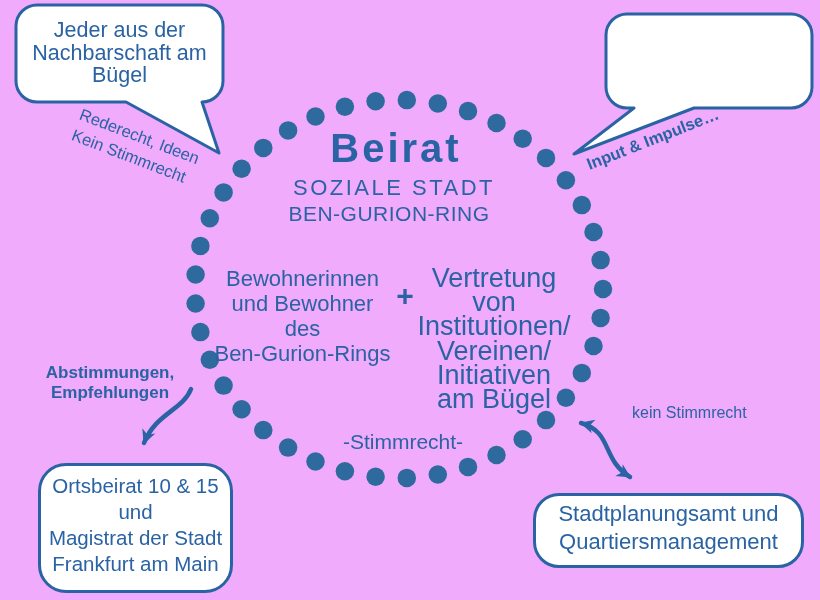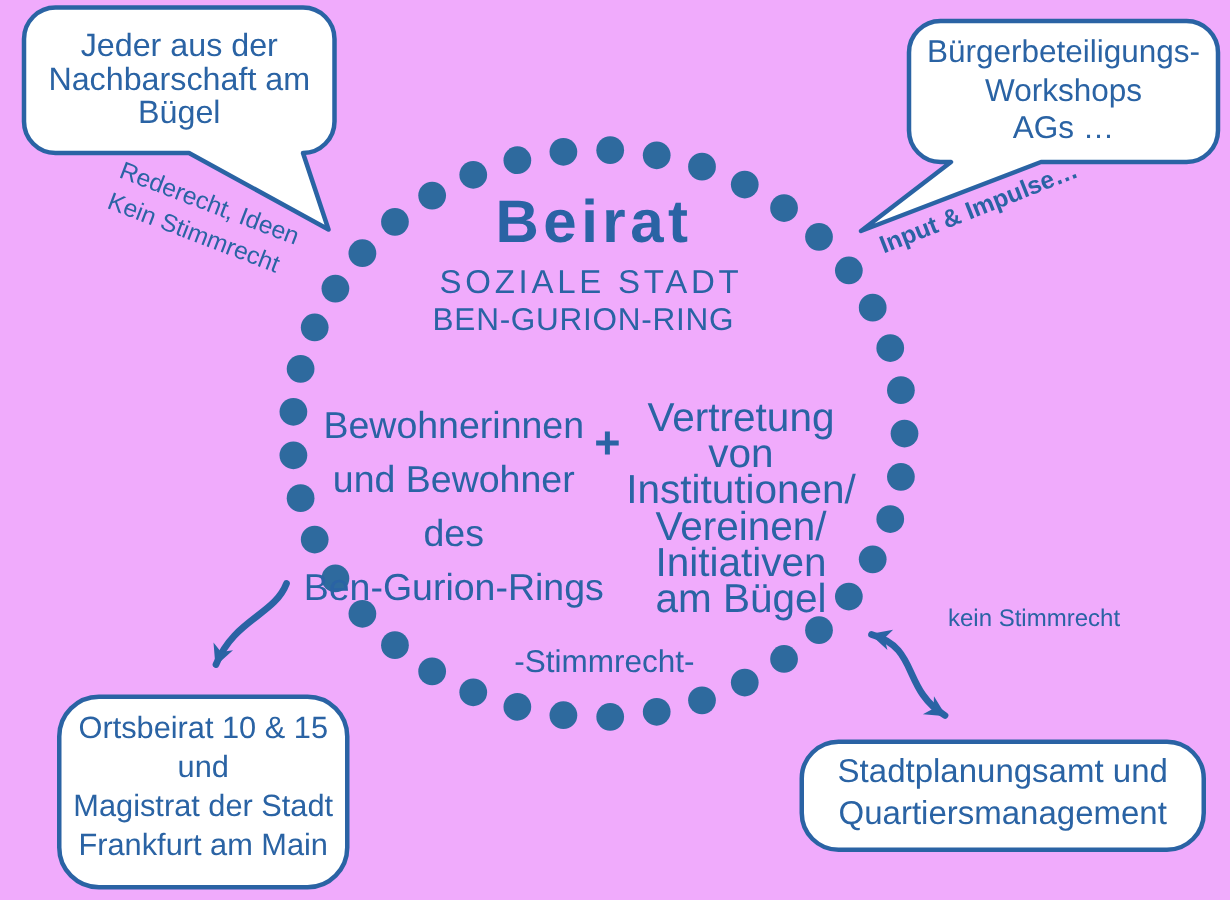--- a/index.html
+++ b/index.html
@@ -23,21 +23,21 @@
   .bubble-text-r{font-size:21px;line-height:25.5px;}
   .note-tl{left:84px;top:104px;transform:rotate(21deg);transform-origin:left top;
            font-size:16.5px;line-height:21.5px;white-space:nowrap;}
   .note-tl .reg{font-weight:normal;}
   .note-tr{left:584px;top:156px;transform:rotate(-21.5deg);transform-origin:left top;
            font-size:16.5px;font-weight:bold;white-space:nowrap;}
   .title{left:246px;top:128px;width:300px;font-size:40px;line-height:40px;
          font-weight:bold;letter-spacing:3px;}
   .sub1{left:244px;top:177px;width:300px;font-size:22px;line-height:22px;letter-spacing:2.5px;}
   .sub2{left:239px;top:203px;width:300px;font-size:21px;line-height:21px;letter-spacing:0.5px;}
-  .member-l{left:200px;top:266px;width:205px;font-size:25px;line-height:36px;}
+  .member-l{left:200px;top:266px;width:205px;font-size:22px;line-height:25px;}
   .plus{left:389px;top:281px;width:32px;font-size:30px;line-height:30px;font-weight:bold;}
   .member-r{left:414px;top:266px;width:160px;font-size:27px;line-height:24.2px;}
   .voting{left:333px;top:431px;width:140px;font-size:21px;line-height:21px;}
   .note-left{left:40px;top:363px;width:140px;font-size:17px;line-height:20px;font-weight:bold;}
   .note-right{left:632px;top:404px;width:160px;font-size:16px;line-height:18.7px;}
   .note-right .bold{font-weight:bold;}
   .box{position:absolute;border:3.5px solid var(--ink);background:#ffffff;box-sizing:border-box;}
   .box-bl{left:38px;top:463px;width:195px;height:130px;border-radius:28px;}
   .box-bl-text{left:38px;top:473px;width:195px;font-size:20.5px;line-height:26px;}
   .box-br{left:533px;top:493px;width:271px;height:75px;border-radius:26px;}
@@ -112,43 +112,42 @@
 
   <div class="txt center ml bubble-text" style="left:17px;top:19px;width:205px;">Jeder aus der
 Nachbarschaft am
 Bügel</div>
 
   <div class="txt note-tl">
     <div>Rederecht, Ideen</div>
     <div class="reg">Kein Stimmrecht</div>
   </div>
 
-  <div class="txt center ml bubble-text-r" style="left:607px;top:22px;width:204px;">Bürgerbeteiligungs-
-Workshops
-AGs …</div>
 
   <div class="txt note-tr">Input &amp; Impulse…</div>
 
   <div class="txt center title">Beirat</div>
   <div class="txt center sub1">SOZIALE STADT</div>
   <div class="txt center sub2">BEN-GURION-RING</div>
 
   <div class="txt center ml member-l">Bewohnerinnen
 und Bewohner
 des
 Ben-Gurion-Rings</div>
   <div class="txt center plus">+</div>
   <div class="txt center ml member-r">Vertretung
 von
 Institutionen/
 Vereinen/
 Initiativen
 am Bügel</div>
   <div class="txt center voting">-Stimmrecht-</div>
 
+  <div class="txt center ml note-left">Abstimmungen,
+Empfehlungen</div>
 
   <div class="box box-bl"></div>
   <div class="txt center ml box-bl-text">Ortsbeirat 10 &amp; 15
 und
 Magistrat der Stadt
 Frankfurt am Main</div>
 
   <div class="txt note-right">
     <div>kein Stimmrecht</div>
   </div>

